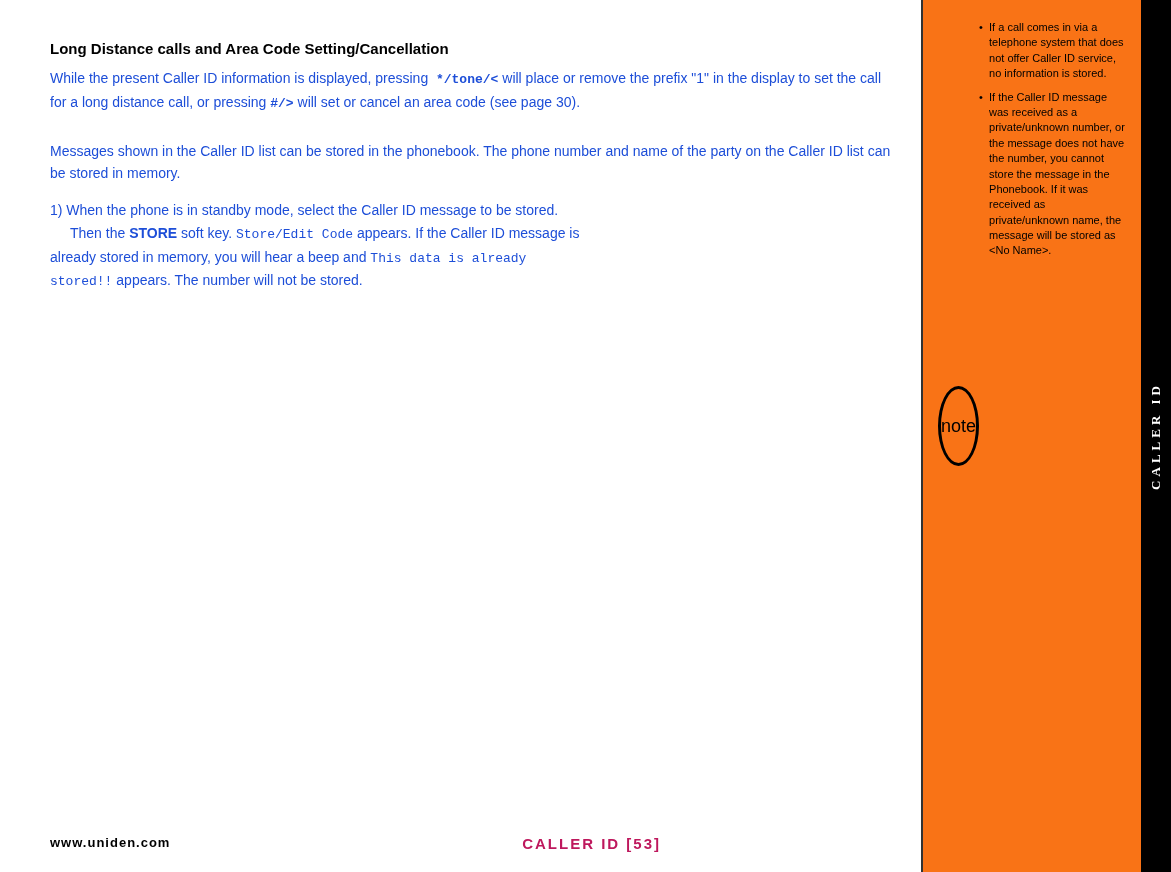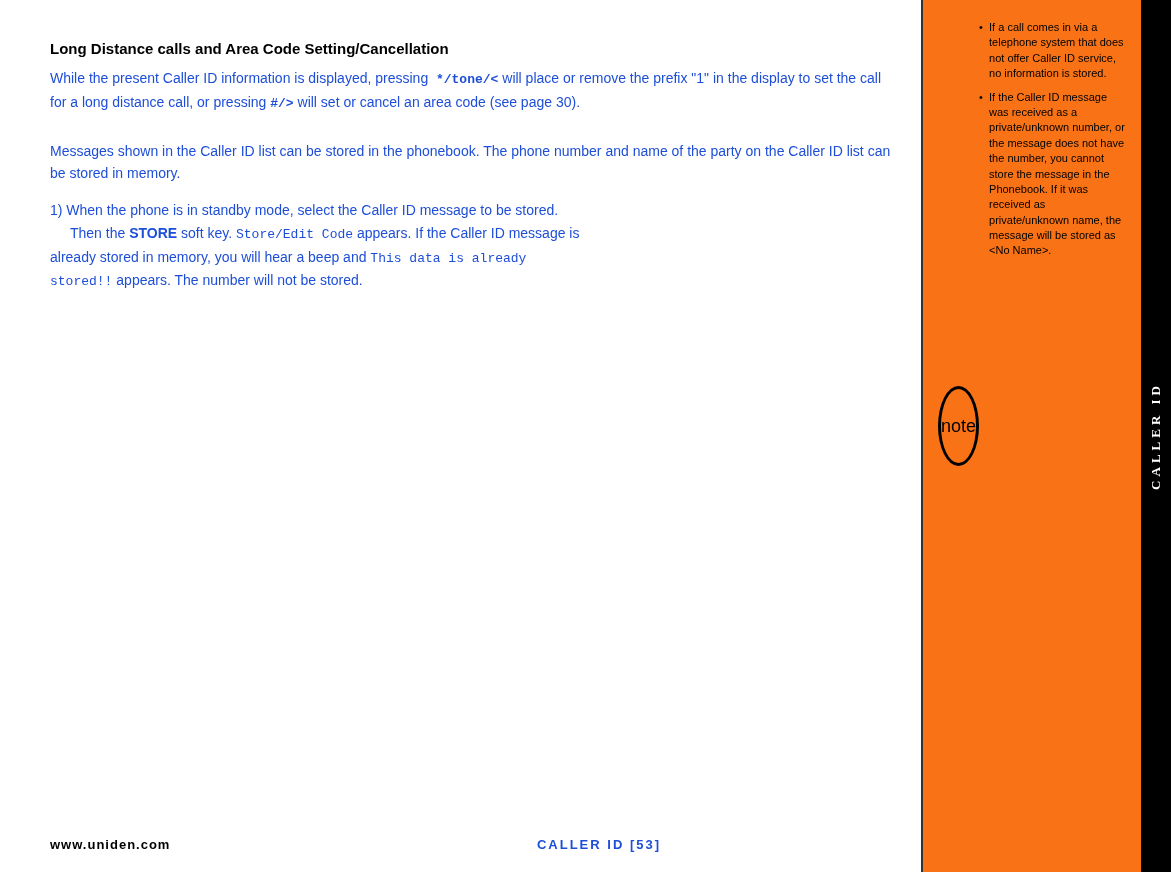--- a/index.html
+++ b/index.html
@@ -143,25 +143,25 @@
 
     .footer-left {
       font-size: 13px;
       font-family: Arial, sans-serif;
       font-weight: bold;
       letter-spacing: 1px;
       color: #000;
     }
 
     .footer-right {
-      font-size: 13px;
+      font-size: 15px;
       font-family: Arial, sans-serif;
       font-weight: bold;
       letter-spacing: 2px;
-      color: #1d4ed8;
+      color: #be185d;
     }
 
     
     .indent {
       padding-left: 20px;
     }
   </style>
 </head>
 <body>
 

